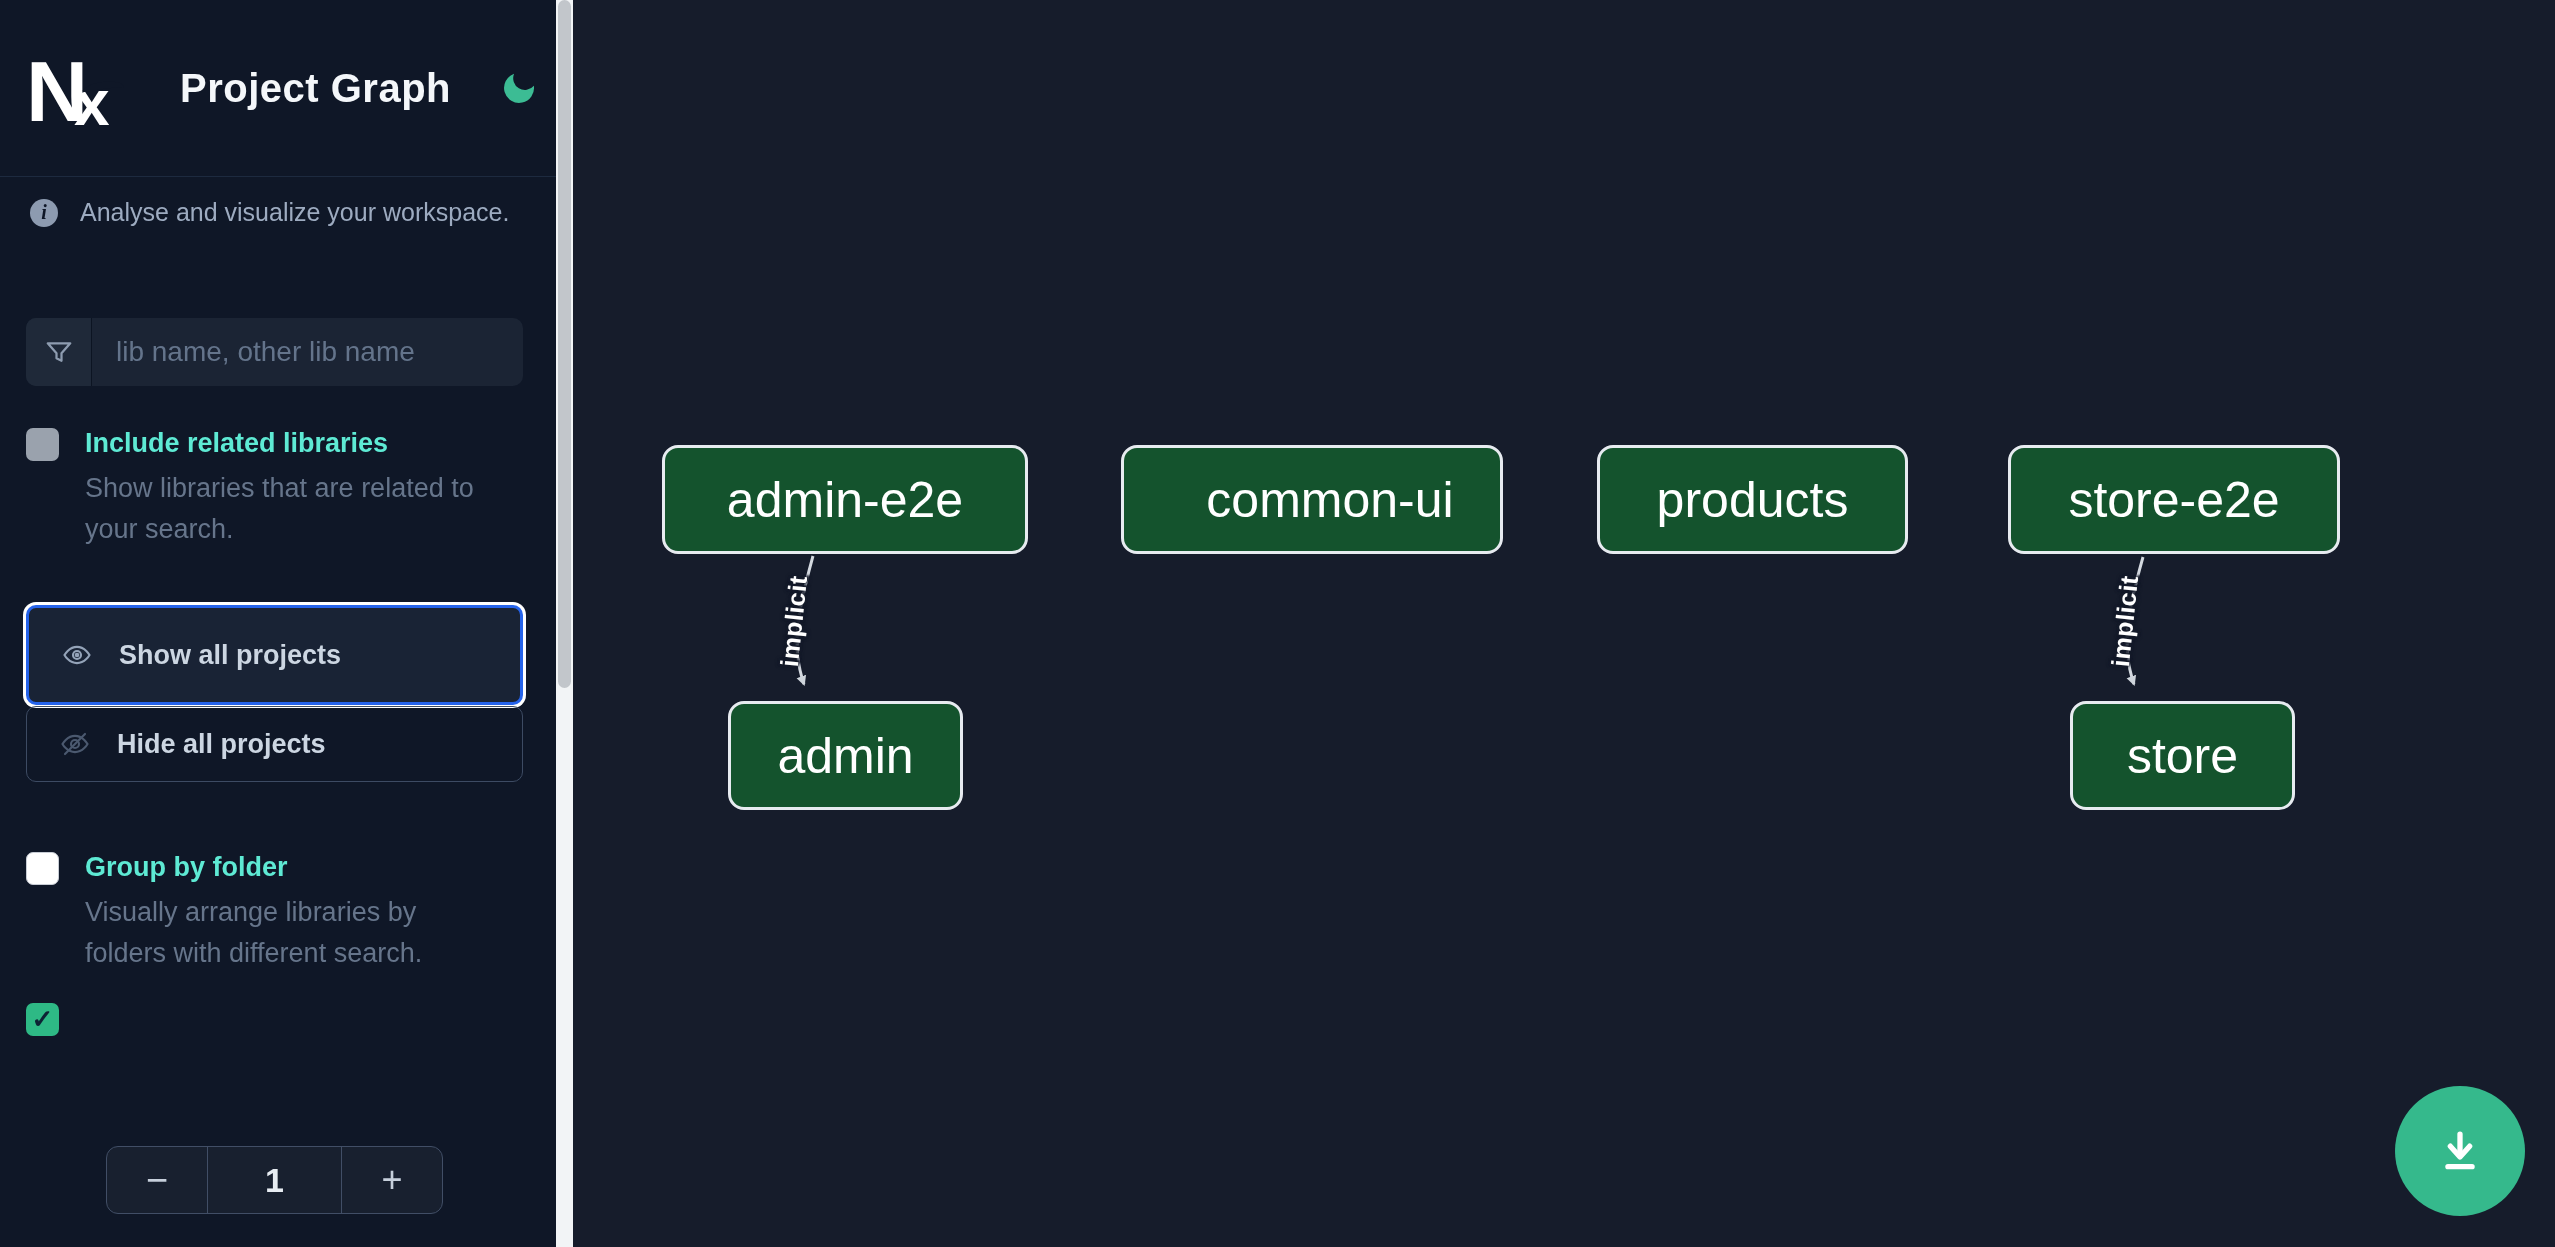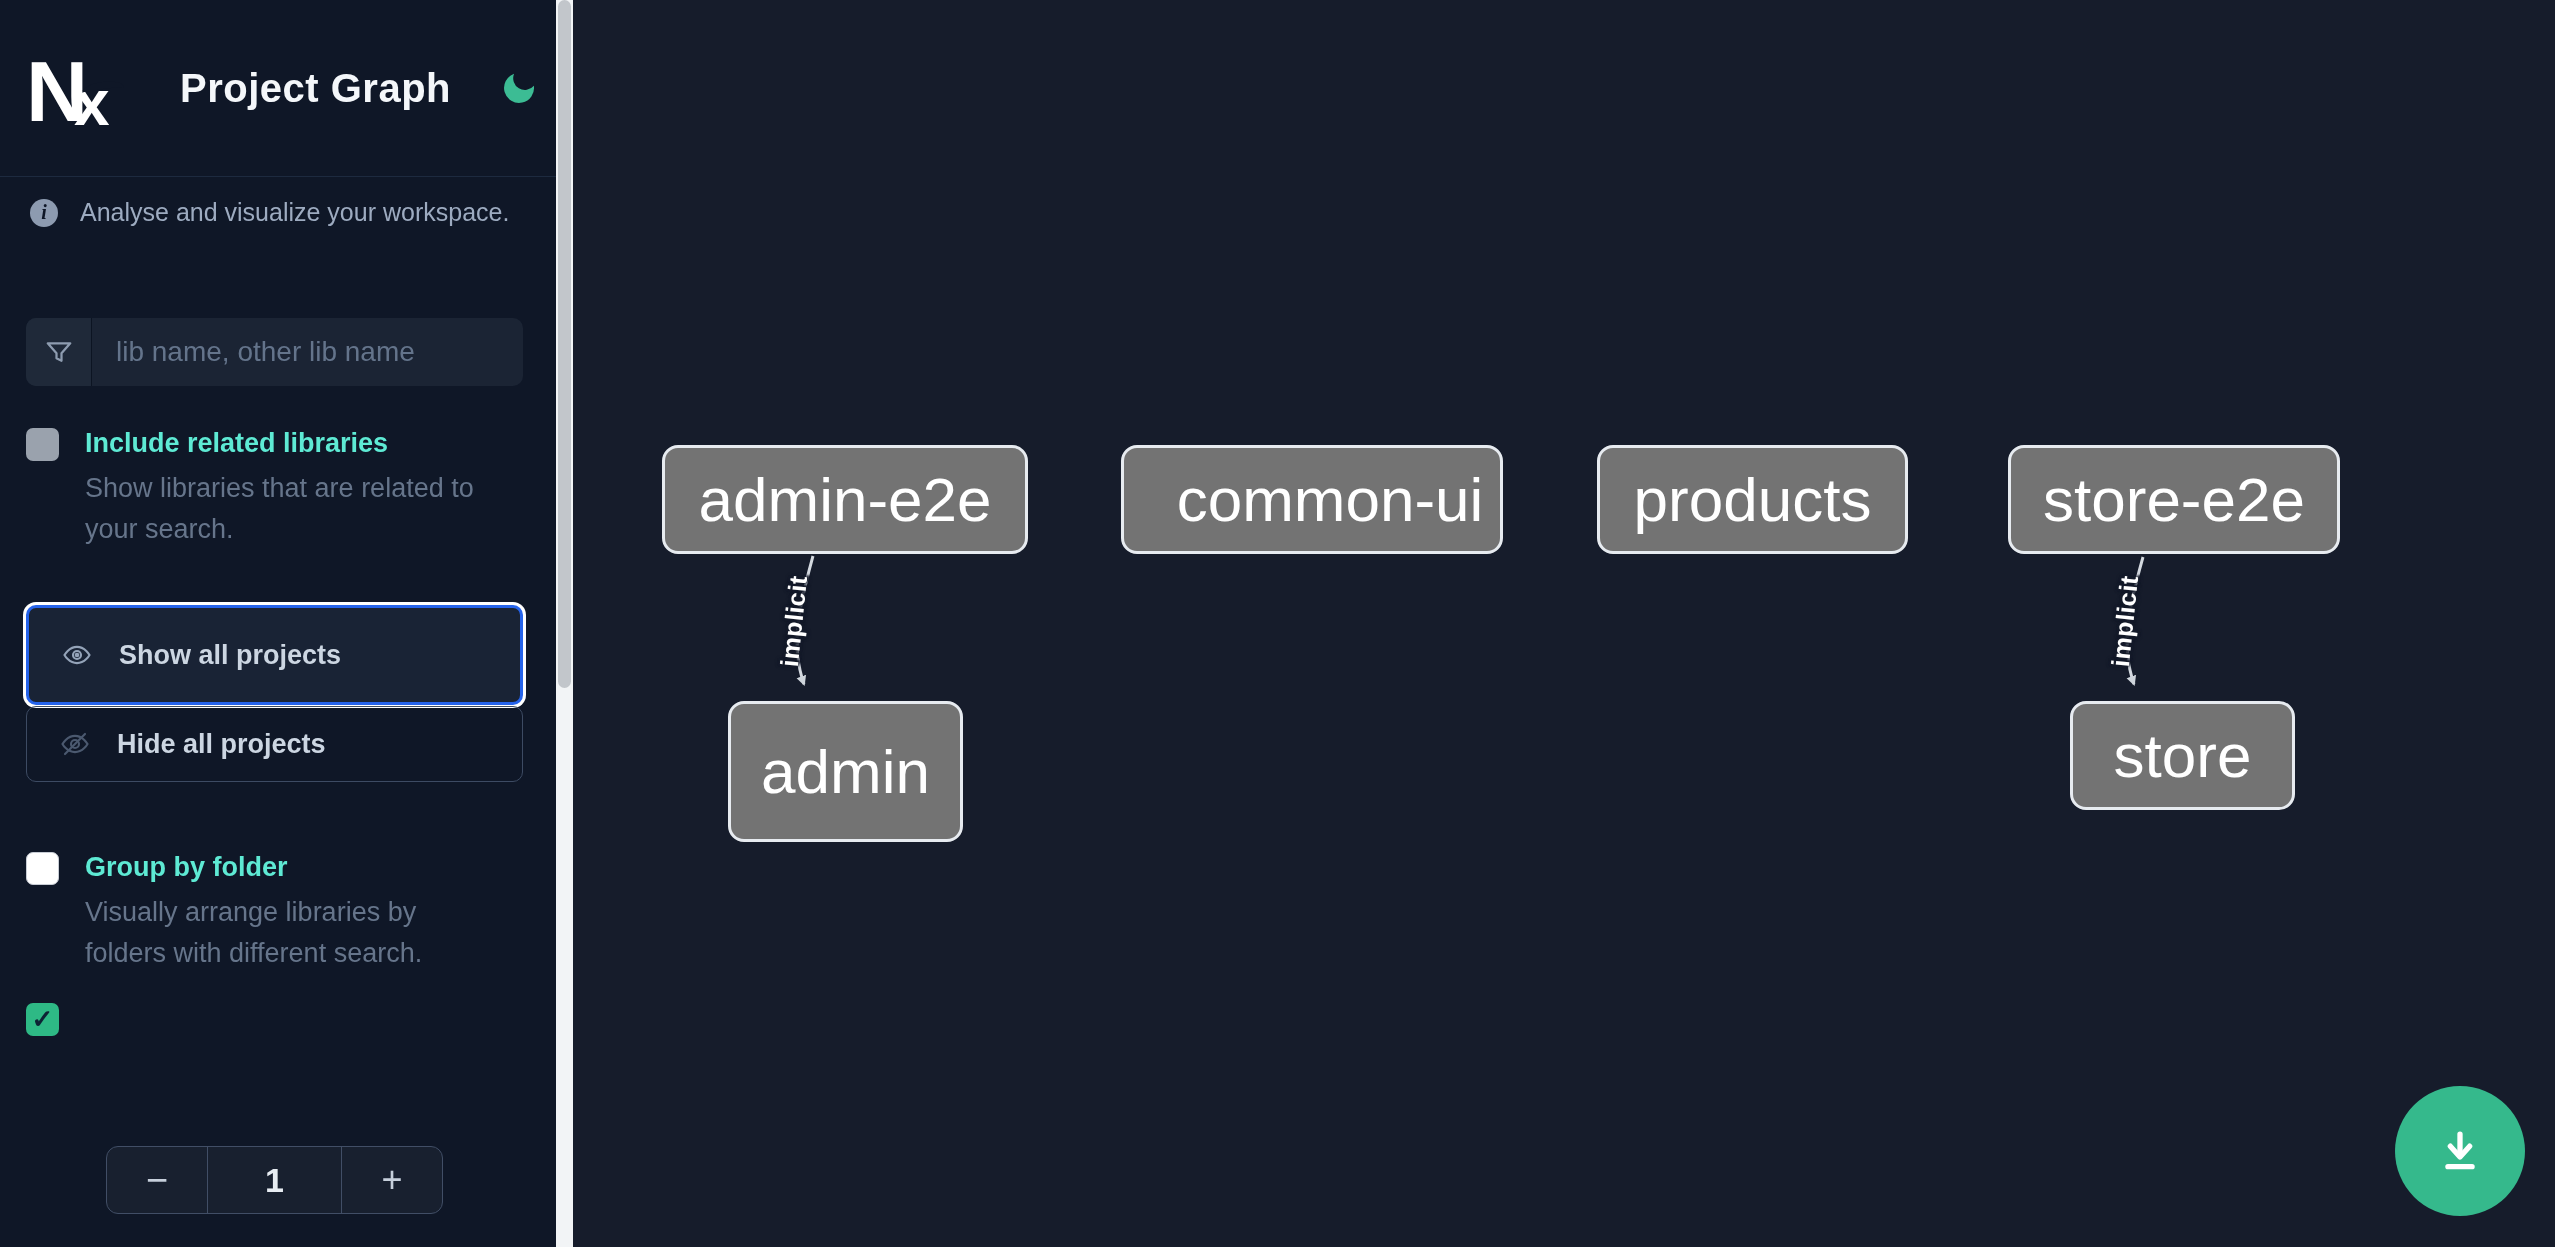--- a/index.html
+++ b/index.html
@@ -105,29 +105,29 @@
     background:#c2c6cb; border-radius:7px;
   }
 
   
   .canvas {
     position:absolute; left:573px; top:0; width:1982px; height:1247px;
     background:#161c2b;
   }
   .edges-svg { position:absolute; left:0; top:0; width:1982px; height:1247px; }
   .gnode {
-    position:absolute; background:#737373; border:3px solid #e7ebf0; border-radius:16px;
+    position:absolute; background:#14532d; border:3px solid #e7ebf0; border-radius:16px;
     display:flex; align-items:center; justify-content:center;
-    color:#ffffff; font-size:62px; cursor:pointer;
+    color:#ffffff; font-size:50px; cursor:pointer;
   }
   .n-admin-e2e { left:89px;   top:445px; width:366px; height:109px; }
   .n-common-ui { left:548px;  top:445px; width:382px; height:109px;padding-left:36px; }
   .n-products  { left:1024px; top:445px; width:311px; height:109px; }
   .n-store-e2e { left:1435px; top:445px; width:332px; height:109px; }
-  .n-admin     { left:155px;  top:701px; width:235px; height:141px; }
+  .n-admin     { left:155px;  top:701px; width:235px; height:109px; }
   .n-store     { left:1497px; top:701px; width:225px; height:109px; }
 
   .edge-label {
     position:absolute; color:#ffffff; font-size:25px; font-weight:700;
     transform:translate(-50%,-50%) rotate(-84deg);
     text-shadow:0 0 3px #161c2b, 0 0 3px #161c2b, 0 0 5px #161c2b, 2px 2px 2px #161c2b, -2px -2px 2px #161c2b;
     letter-spacing:.5px;
   }
   .el1 { left:221px;  top:621px; }
   .el2 { left:1552px; top:621px; }

